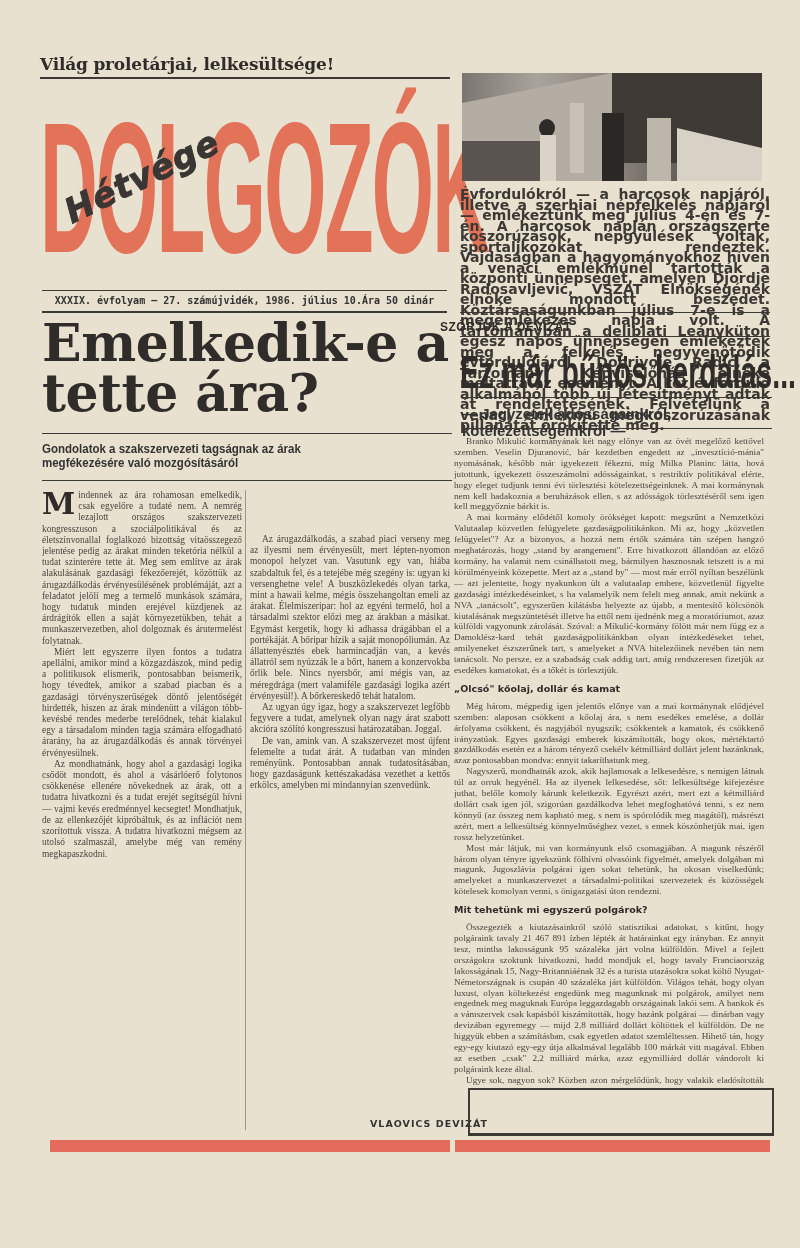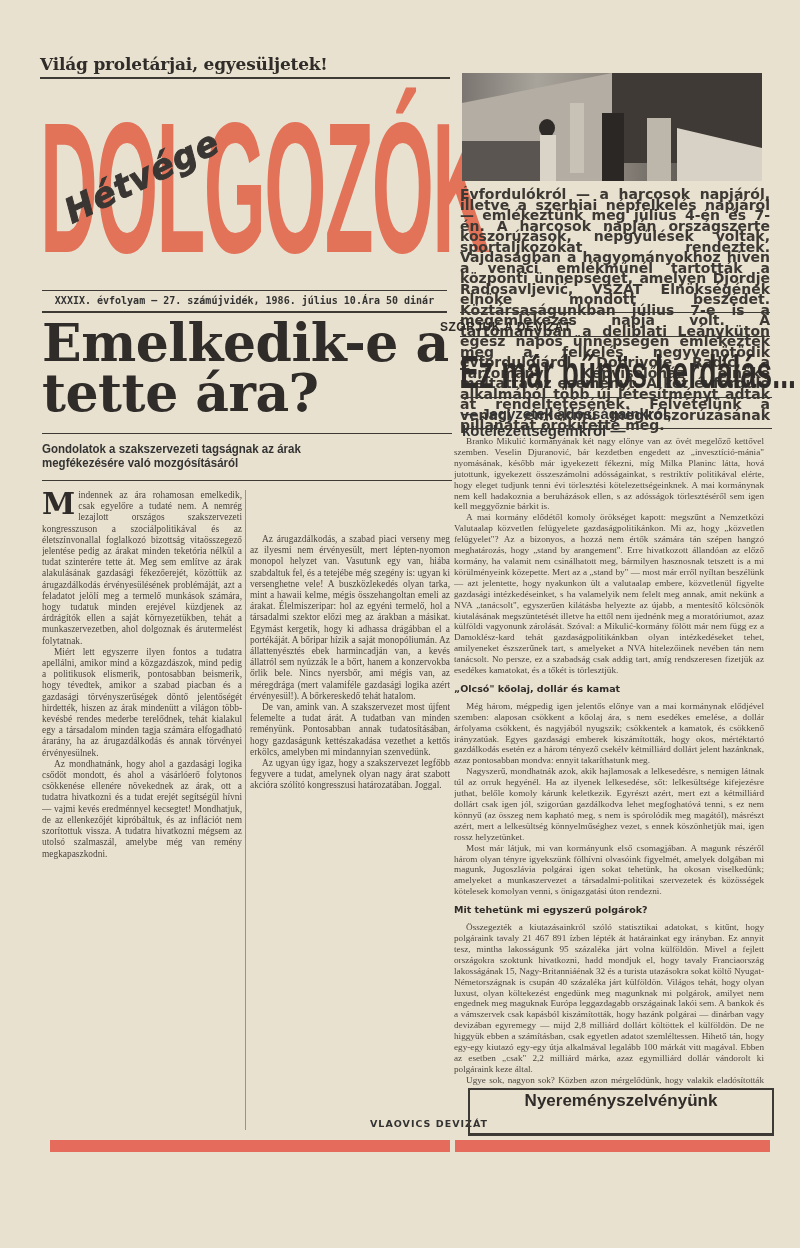--- a/index.html
+++ b/index.html
@@ -22,21 +22,21 @@
   .caption{left:460px;top:189px;width:310px;font-family:"DejaVu Sans",sans-serif;font-weight:bold;font-size:14px;line-height:10.5px;color:#3c3834;text-align:justify;}
   .section{left:440px;top:320px;font-family:"Liberation Sans",sans-serif;font-weight:bold;font-size:12px;color:#2f2c29;letter-spacing:0.5px;}
   .head2{left:460px;top:348px;width:320px;font-family:"Liberation Sans",sans-serif;font-weight:bold;font-size:46px;line-height:48px;color:#2f2c29;transform:scaleX(0.62);transform-origin:left top;white-space:nowrap;}
   .sub2{left:462px;top:405px;font-family:"Liberation Sans",sans-serif;font-weight:bold;font-size:15px;color:#333;}
   .subhd{margin:8px 0 6px 0;font-family:"DejaVu Sans",sans-serif;font-weight:bold;font-size:9.5px;text-indent:0 !important;color:#2f2c29;}
   .box{left:468px;top:1088px;width:302px;height:42px;border:2px solid #3d3a36;border-bottom-width:3px;text-align:center;font-family:"Liberation Sans",sans-serif;font-weight:bold;font-size:17px;line-height:20px;color:#2f2c29;padding-top:1px;}
 </style>
 </head>
 <body>
 
-<div class="abs motto">Világ proletárjai, egyesüljetek!</div>
+<div class="abs motto">Világ proletárjai, lelkesültsége!</div>
 <div class="rule" style="left:40px;top:77px;width:410px;height:2px;"></div>
 
 <div class="abs mast">
   <div class="mast-big">DOLGOZÓK</div>
   <div class="mast-small">Hétvége</div>
 </div>
 
 <div class="rule" style="left:42px;top:290px;width:405px;height:1px;"></div>
 <div class="abs issue">
   <span>XXXIX. évfolyam — 27. szám</span>
@@ -52,22 +52,22 @@
 
 <div class="col" style="left:42px;top:490px;width:200px;height:590px;">
   <span class="dropcap">M</span>
   <p style="text-indent:0">indennek az ára rohamosan emelkedik, csak egyelőre a tudaté nem. A nemrég lezajlott országos szakszervezeti kongresszuson a szociálpolitikával és az életszínvonallal foglalkozó bizottság vitaösszegező jelentése pedig az árakat minden teketória nélkül a tudat szinterére tette át. Meg sem említve az árak alakulásának gazdasági fékezőerejét, közöttük az árugazdálkodás érvényesülésének problémáját, azt a feladatot jelölí meg a termelő munkások számára, hogy tudatuk minden erejével küzdjenek az árdrágítók ellen a saját környezetükben, tehát a munkaszervezetben, ahol dolgoznak és árutermelést folytatnak.</p>
   <p>Miért lett egyszerre ilyen fontos a tudatra apellálni, amikor mind a közgazdászok, mind pedig a politikusok elismerik, pontosabban beismerik, hogy tévedtek, amikor a szabad piacban és a gazdasági törvényszerűségek döntő jelentőségét hirdették, hiszen az árak mindenütt a világon több-kevésbé rendes mederbe terelődnek, tehát kialakul egy a társadalom minden tagja számára elfogadható árarány, ha az árugazdálkodás és annak törvényei érvényesülnek.</p>
   <p>Az mondhatnánk, hogy ahol a gazdasági logika csődöt mondott, és ahol a vásárlóerő folytonos csökkenése ellenére növekednek az árak, ott a tudatra hivatkozni és a tudat erejét segítségül hívni — vajmi kevés eredménnyel kecsegtet! Mondhatjuk, de az ellenkezőjét kipróbáltuk, és az inflációt nem szorítottuk vissza. A tudatra hivatkozni mégsem az utolsó szalmaszál, amelybe még van remény megkapaszkodni.</p>
 </div>
 <div class="rule" style="left:245px;top:490px;width:1px;height:640px;background:#9a948a;"></div>
 <div class="col" style="left:250px;top:490px;width:200px;height:620px;margin-top:44px;">
   <p>Az árugazdálkodás, a szabad piaci verseny meg az ilyesmi nem érvényesült, mert lépten-nyomon monopol helyzet van. Vasutunk egy van, hiába szabdaltuk fel, és a tetejébe még szegény is: ugyan ki versenghetne vele! A buszközlekedés olyan tarka, mint a hawaii kelme, mégis összehangoltan emeli az árakat. Élelmiszeripar: hol az egyéni termelő, hol a társadalmi szektor előzi meg az árakban a másikat. Egymást kergetik, hogy ki adhassa drágábban el a portékáját. A bőripar hízik a saját monopóliumán. Az állattenyésztés ebek harmincadján van, a kevés állatról sem nyúzzák le a bőrt, hanem a konzervokba őrlik bele. Nincs nyersbőr, ami mégis van, az méregdrága (mert valamiféle gazdasági logika azért érvényesül!). A bőrkereskedő tehát hatalom.</p>
+  <p>Az ugyan úgy igaz, hogy a szakszervezet legfőbb fegyvere a tudat, amelynek olyan nagy árat szabott akcióra szólító kongresszusi határozatában. Joggal.</p>
   <p>De van, amink van. A szakszervezet most újfent felemelte a tudat árát. A tudatban van minden reményünk. Pontosabban annak tudatosításában, hogy gazdaságunk kettészakadása vezethet a kettős erkölcs, amelyben mi mindannyian szenvedünk.</p>
-  <p>Az ugyan úgy igaz, hogy a szakszervezet legfőbb fegyvere a tudat, amelynek olyan nagy árat szabott akcióra szólító kongresszusi határozatában. Joggal.</p>
 </div>
 <div class="byline">VLAOVICS DEVIZÁT</div>
 <div class="redbar" style="left:50px;top:1140px;width:400px;"></div>
 
 <div class="abs photo">
   <svg width="300" height="108" viewBox="0 0 300 108">
     <rect x="150" y="0" width="150" height="90" fill="#3f3a36"></rect>
     <polygon points="0,30 150,0 150,108 0,108" fill="#b3ada3"></polygon>
     <rect x="0" y="68" width="80" height="40" fill="#5a5550"></rect>
     <ellipse cx="85" cy="55" rx="8" ry="9" fill="#2e2a27"></ellipse>
@@ -95,15 +95,14 @@
   <p>Még három, mégpedig igen jelentős előnye van a mai kormánynak elődjével szemben: alaposan csökkent a kőolaj ára, s nem esedékes emelése, a dollár árfolyama csökkent, és nagyjából nyugszik; csökkentek a kamatok, és csökkenő irányzatúak. Egyes gazdasági emberek kiszámították, hogy okos, mértéktartó gazdálkodás esetén ez a három tényező csekélv kétmilliárd dollárt jelent hazánknak, azaz pontosabban mondva: ennyit takaríthatunk meg.</p>
   <p>Nagyszerű, mondhatnák azok, akik hajlamosak a lelkesedésre, s nemigen látnak túl az orruk hegyénél. Ha az ilyenek lelkesedése, sőt: lelkesültsége kifejezésre juthat, belőle komoly kárunk keletkezik. Egyrészt azért, mert ezt a kétmilliárd dollárt csak igen jól, szigorúan gazdálkodva lehet megfoghatóvá tenni, s ez nem könnyű (az összeg nem kapható meg, s nem is spórolódik meg magától), másrészt azért, mert a lelkesültség könnyelműséghez vezet, s ennek köszönhetjük mai, igen rossz helyzetünket.</p>
   <p>Most már látjuk, mi van kormányunk első csomagjában. A magunk részéről három olyan tényre igyekszünk fölhívni olvasóink figyelmét, amelyek dolgában mi magunk, Jugoszlávia polgárai igen sokat tehetünk, ha okosan viselkedünk; amelyeket a munkaszervezet a társadalmi-politikai szervezetek és közösségek kötelesek komolyan venni, s önigazgatási úton rendezni.</p>
   <div class="subhd">Mit tehetünk mi egyszerű polgárok?</div>
   <p>Összegezték a kiutazásainkról szóló statisztikai adatokat, s kitűnt, hogy polgáraink tavaly 21 467 891 ízben lépték át határainkat egy irányban. Ez annyit tesz, mintha lakosságunk 95 százaléka járt volna külföldön. Mivel a fejlett országokra szoktunk hivatkozni, hadd mondjuk el, hogy tavaly Franciaország lakosságának 15, Nagy-Britanniáénak 32 és a turista utazásokra sokat költő Nyugat-Németországnak is csupán 40 százaléka járt külföldön. Világos tehát, hogy olyan luxust, olyan költekezést engedünk meg magunknak mi polgárok, amilyet nem engednek meg maguknak Európa leggazdagabb országainak lakói sem. A bankok és a vámszervek csak kapásból kiszámították, hogy hazánk polgárai — dinárban vagy devizában egyremegy — mijd 2,8 milliárd dollárt költöttek el külföldön. De ne higgyük ebben a számításban, csak egyetlen adatot szemléltessen. Hihető tán, hogy egy-egy kiutazó egy-egy útja alkalmával legalább 100 márkát vitt magával. Ebben az esetben „csak" 2,2 milliárd márka, azaz egymilliárd dollár vándorolt ki polgáraink keze által.</p>
   <p>Ugye sok, nagyon sok? Közben azon mérgelődünk, hogy valakik eladósították az országot, s hogy szórják a pénzt külföldön — ami egyébként igaz. De nézzünk szembe önmagunkkal, s tegyük föl a kérdést magunknak is, hogyan állunk állampolgári lelkiismeretünkkel, hazafiságunkkal hazaszeretetünkkel..."</p>
 
 </div>
 
 <div class="abs box">
-  <div>Nyereményszelvényünk</div>
 </div>
 <div class="redbar" style="left:455px;top:1140px;width:315px;"></div>
 
 </body></html>

